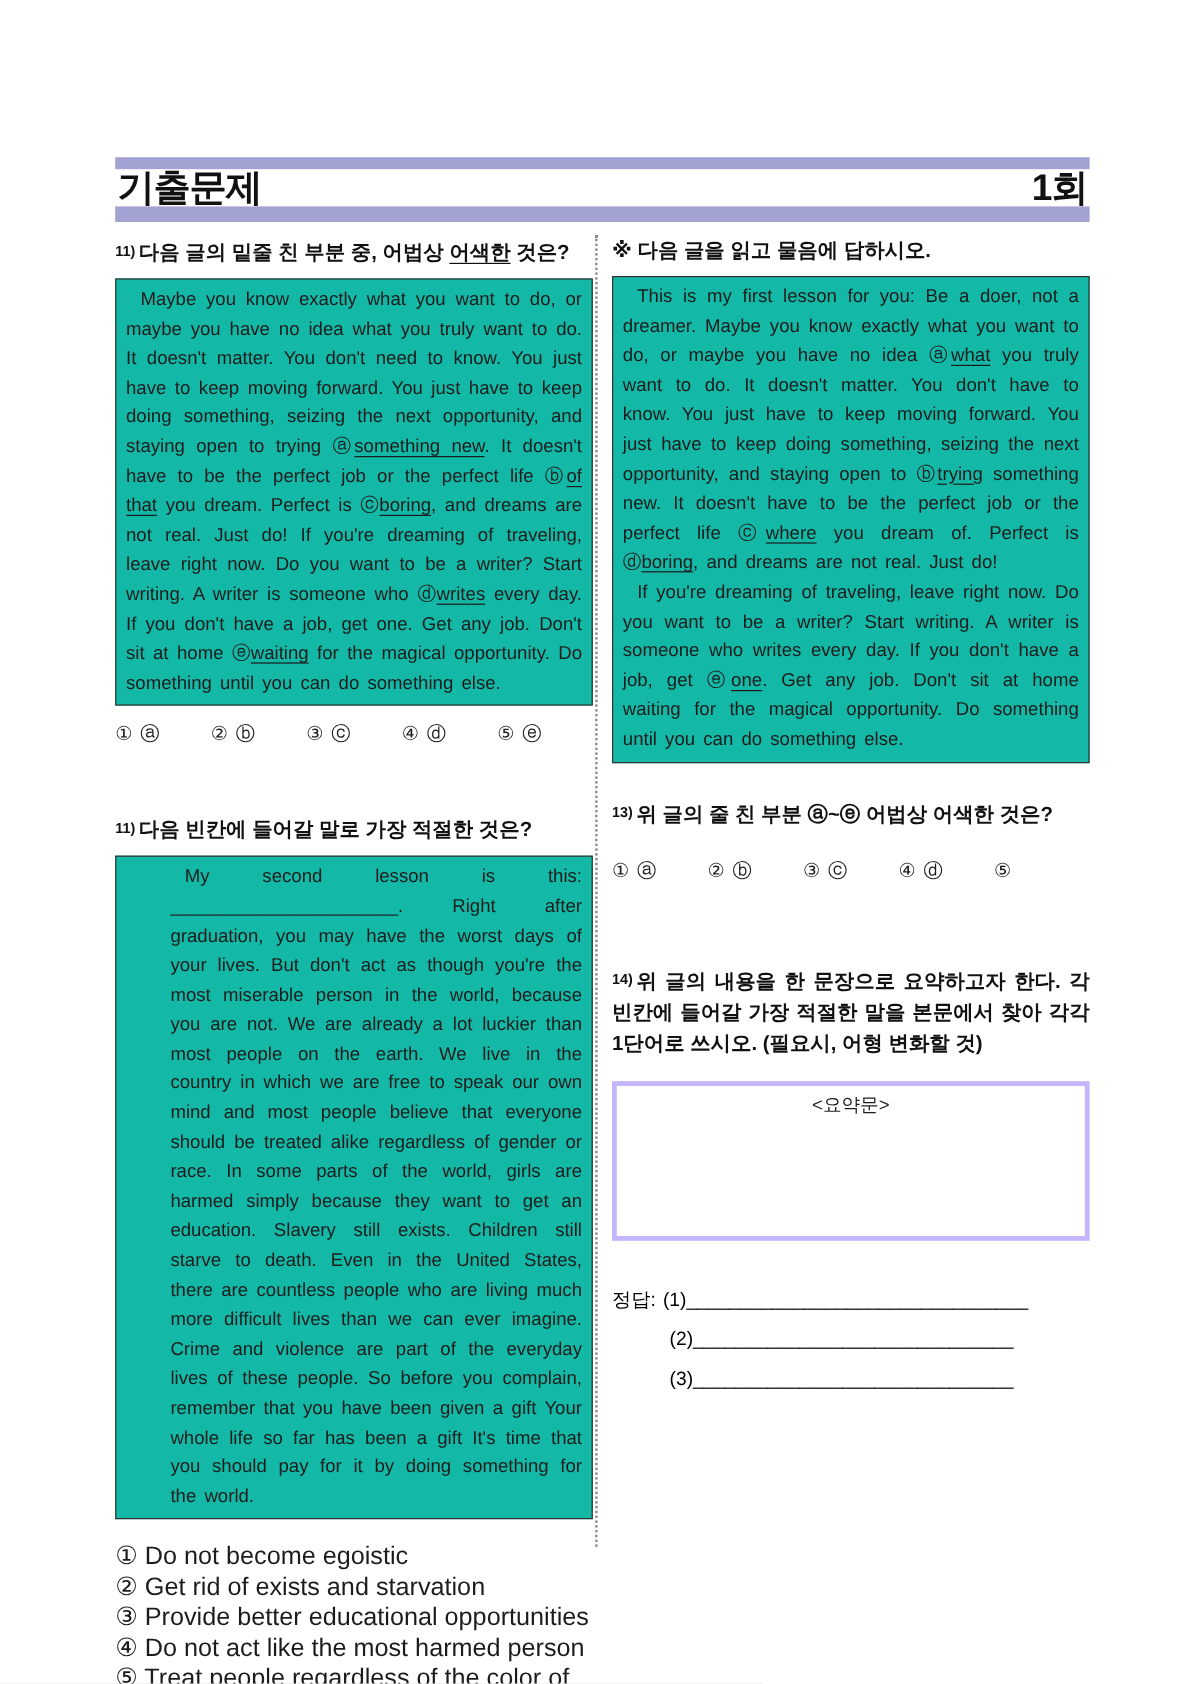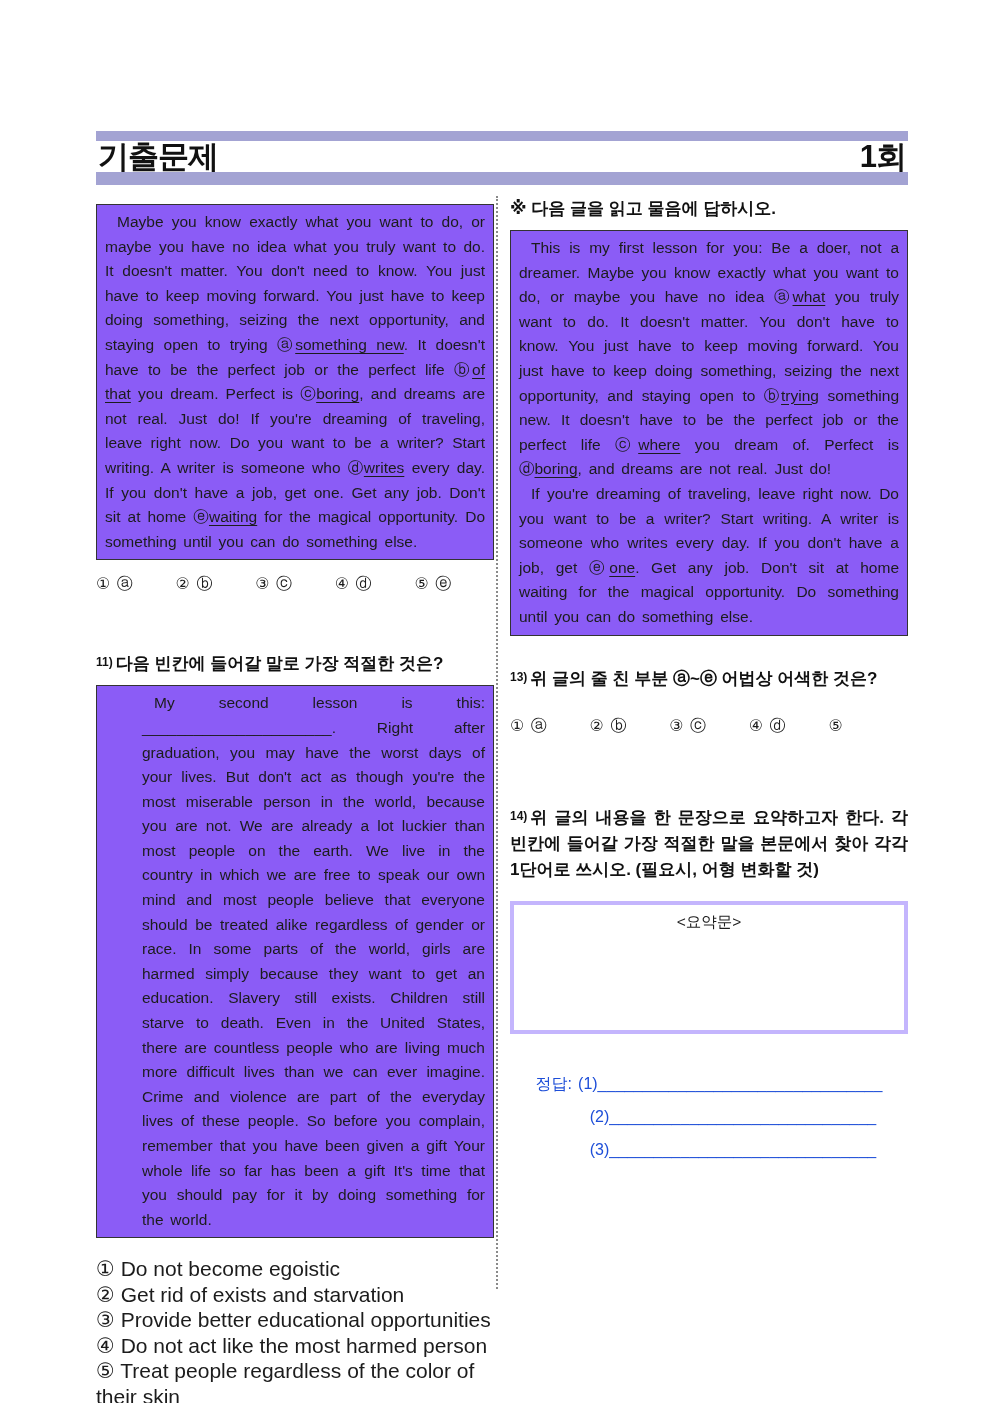--- a/index.html
+++ b/index.html
@@ -40,21 +40,21 @@
     line-height: 26px; text-align: justify;
   }
   .qnum { font-size: 12px; font-weight: bold; vertical-align: 3px; margin-right: 3px; }
   .u { text-decoration: underline; text-underline-offset: 3px; }
 
   
   .passage-box {
     border: 1px solid #333;
     margin-top: 8px;
     padding: 5px 8px;
-    background: #8b5cf6;
+    background: #14b8a6;
   }
   .passage-box p {
     font-size: 15.5px; line-height: 24.6px;
     text-align: justify; text-indent: 12px;
     word-spacing: 2.5px; color: #1c1c1c;
   }
   .box-q11 { min-height: 355px; }
   .box-q12 { min-height: 443px; padding-left: 45px; }
   .box-reading { min-height: 382px; }
 
@@ -78,21 +78,21 @@
     padding: 4px 8px 8px 8px;
     min-height: 133px;
   }
   .summary-title { text-align: center; font-size: 15.5px; line-height: 26px; color: #1c1c1c; }
   .summary-box p {
     font-size: 15.5px; line-height: 24.6px; text-align: justify;
     word-spacing: 2.5px; color: #1c1c1c;
   }
 
   
-  .answer-block { margin-top: 33px; font-size: 16px; color: #1d4ed8; text-align: center; }
+  .answer-block { margin-top: 33px; font-size: 16px; color: #000000; }
   .answer-line { line-height: 33px; white-space: nowrap; }
   .answer-line.indent { padding-left: 48px; }
   .answer-label { margin-right: 6px; }
 </style>
 </head>
 <body>
 
 <div class="page">
   <div class="content">
 
@@ -100,20 +100,23 @@
     <div class="title-row">
       <span class="hd-title">기출문제</span>
       <span class="hd-round">1회</span>
     </div>
     <div class="bar bottom"></div>
 
     <div class="columns">
 
       <div class="col left">
 
+        <div class="q-title">
+          <span class="qnum">11)</span><span><span>다음 글의 밑줄 친 부분 중, 어법상 </span><span class="u">어색한</span><span> 것은?</span></span>
+        </div>
 
         <div class="passage-box box-q11">
           <p><span>Maybe you know exactly what you want to do, or maybe you have no idea what you truly want to do. It doesn't matter. You don't need to know. You just have to keep moving forward. You just have to keep doing something, seizing the next opportunity, and staying open to trying </span><span>ⓐ</span><span class="u">something new</span><span>. It doesn't have to be the perfect job or the perfect life </span><span>ⓑ</span><span class="u">of that</span><span> you dream. Perfect is </span><span>ⓒ</span><span class="u">boring</span><span>, and dreams are not real. Just do! If you're dreaming of traveling, leave right now. Do you want to be a writer? Start writing. A writer is someone who </span><span>ⓓ</span><span class="u">writes</span><span> every day. If you don't have a job, get one. Get any job. Don't sit at home </span><span>ⓔ</span><span class="u">waiting</span><span> for the magical opportunity. Do something until you can do something else.</span></p>
         </div>
 
         <div class="choice-row">
           <span class="opt">① ⓐ</span>
           <span class="opt">② ⓑ</span>
           <span class="opt">③ ⓒ</span>
           <span class="opt">④ ⓓ</span>

